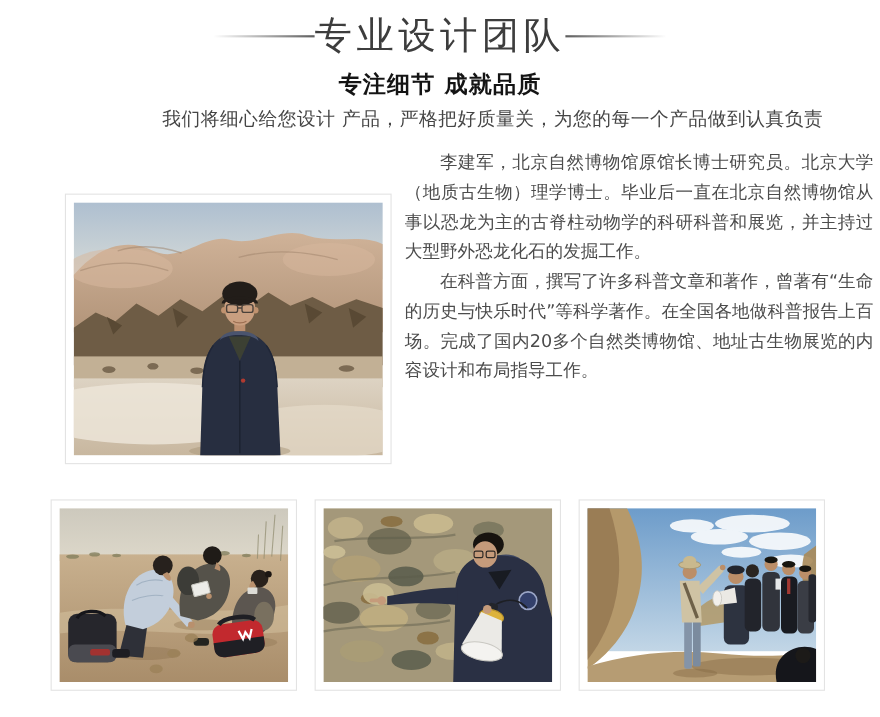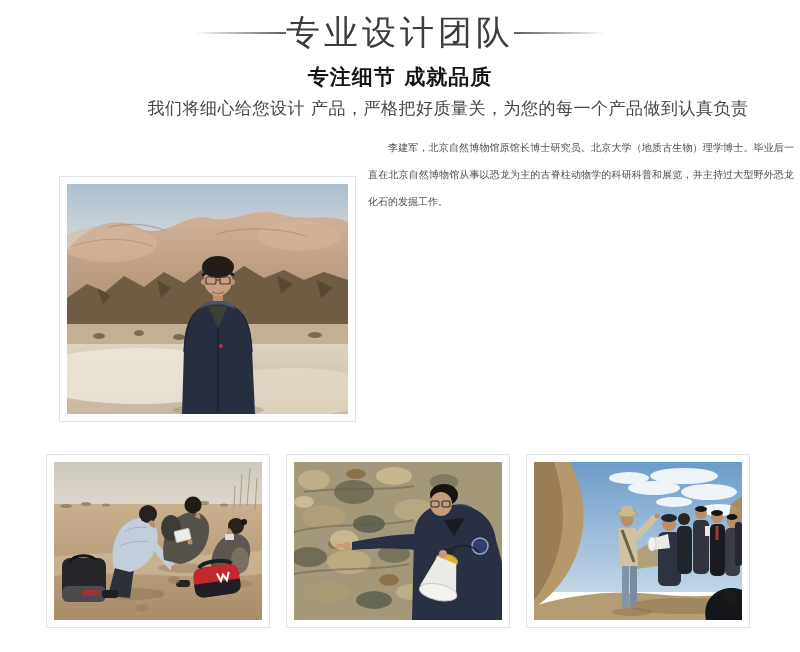--- a/index.html
+++ b/index.html
@@ -45,21 +45,21 @@
   .photo-frame{
     position:absolute;background:#fff;
     border:1px solid var(--frame-border-color);
     padding:7px;box-shadow:0 0 0 rgba(0,0,0,0);
   }
   .photo-frame svg{display:block;}
   .portrait-frame{left:59px;top:176px;width:297px;height:246px;}
   
   .bio{
     position:absolute;left:368px;top:134px;width:426px;
-    font-size:10px;line-height:27px;color:var(--body-text-color);
+    font-size:16px;line-height:27px;color:var(--body-text-color);
     text-align:justify;
   }
   .bio p{margin:0;text-indent:2em;}
   
   .gallery-frame{top:454px;width:224px;height:174px;}
   .g1{left:46px;} .g2{left:286px;} .g3{left:526px;}
 </style>
 </head>
 <body>
 
@@ -123,20 +123,21 @@
         <rect x="139" y="93" width="10" height="7" rx="2" fill="none" stroke="#4a413a" stroke-width="1.2"></rect>
         <rect x="153" y="93" width="10" height="7" rx="2" fill="none" stroke="#4a413a" stroke-width="1.2"></rect>
         <line x1="149" y1="96" x2="153" y2="96" stroke="#4a413a" stroke-width="1.2"></line>
         <path d="M145,108 C148,110 154,110 157,108" stroke="#9c6f52" stroke-width="1.2" fill="none"></path>
       </g>
     </svg>
   </figure>
 
   <div class="bio">
     <p>李建军，北京自然博物馆原馆长博士研究员。北京大学（地质古生物）理学博士。毕业后一直在北京自然博物馆从事以恐龙为主的古脊柱动物学的科研科普和展览，并主持过大型野外恐龙化石的发掘工作。</p>
+    <p>在科普方面，撰写了许多科普文章和著作，曾著有“生命的历史与快乐时代”等科学著作。在全国各地做科普报告上百场。完成了国内20多个自然类博物馆、地址古生物展览的内容设计和布局指导工作。</p>
   </div>
 
   <figure class="photo-frame gallery-frame g1" style="margin:0">
     <svg viewBox="0 0 208 158" width="208" height="158" preserveAspectRatio="none">
       <defs>
         <linearGradient id="pasky" x1="0" y1="0" x2="0" y2="1">
             <stop offset="0" stop-color="#cdc9bd"></stop>
             <stop offset="1" stop-color="#ddd8ca"></stop>
           </linearGradient>
         <linearGradient id="pagnd" x1="0" y1="0" x2="0" y2="1">

